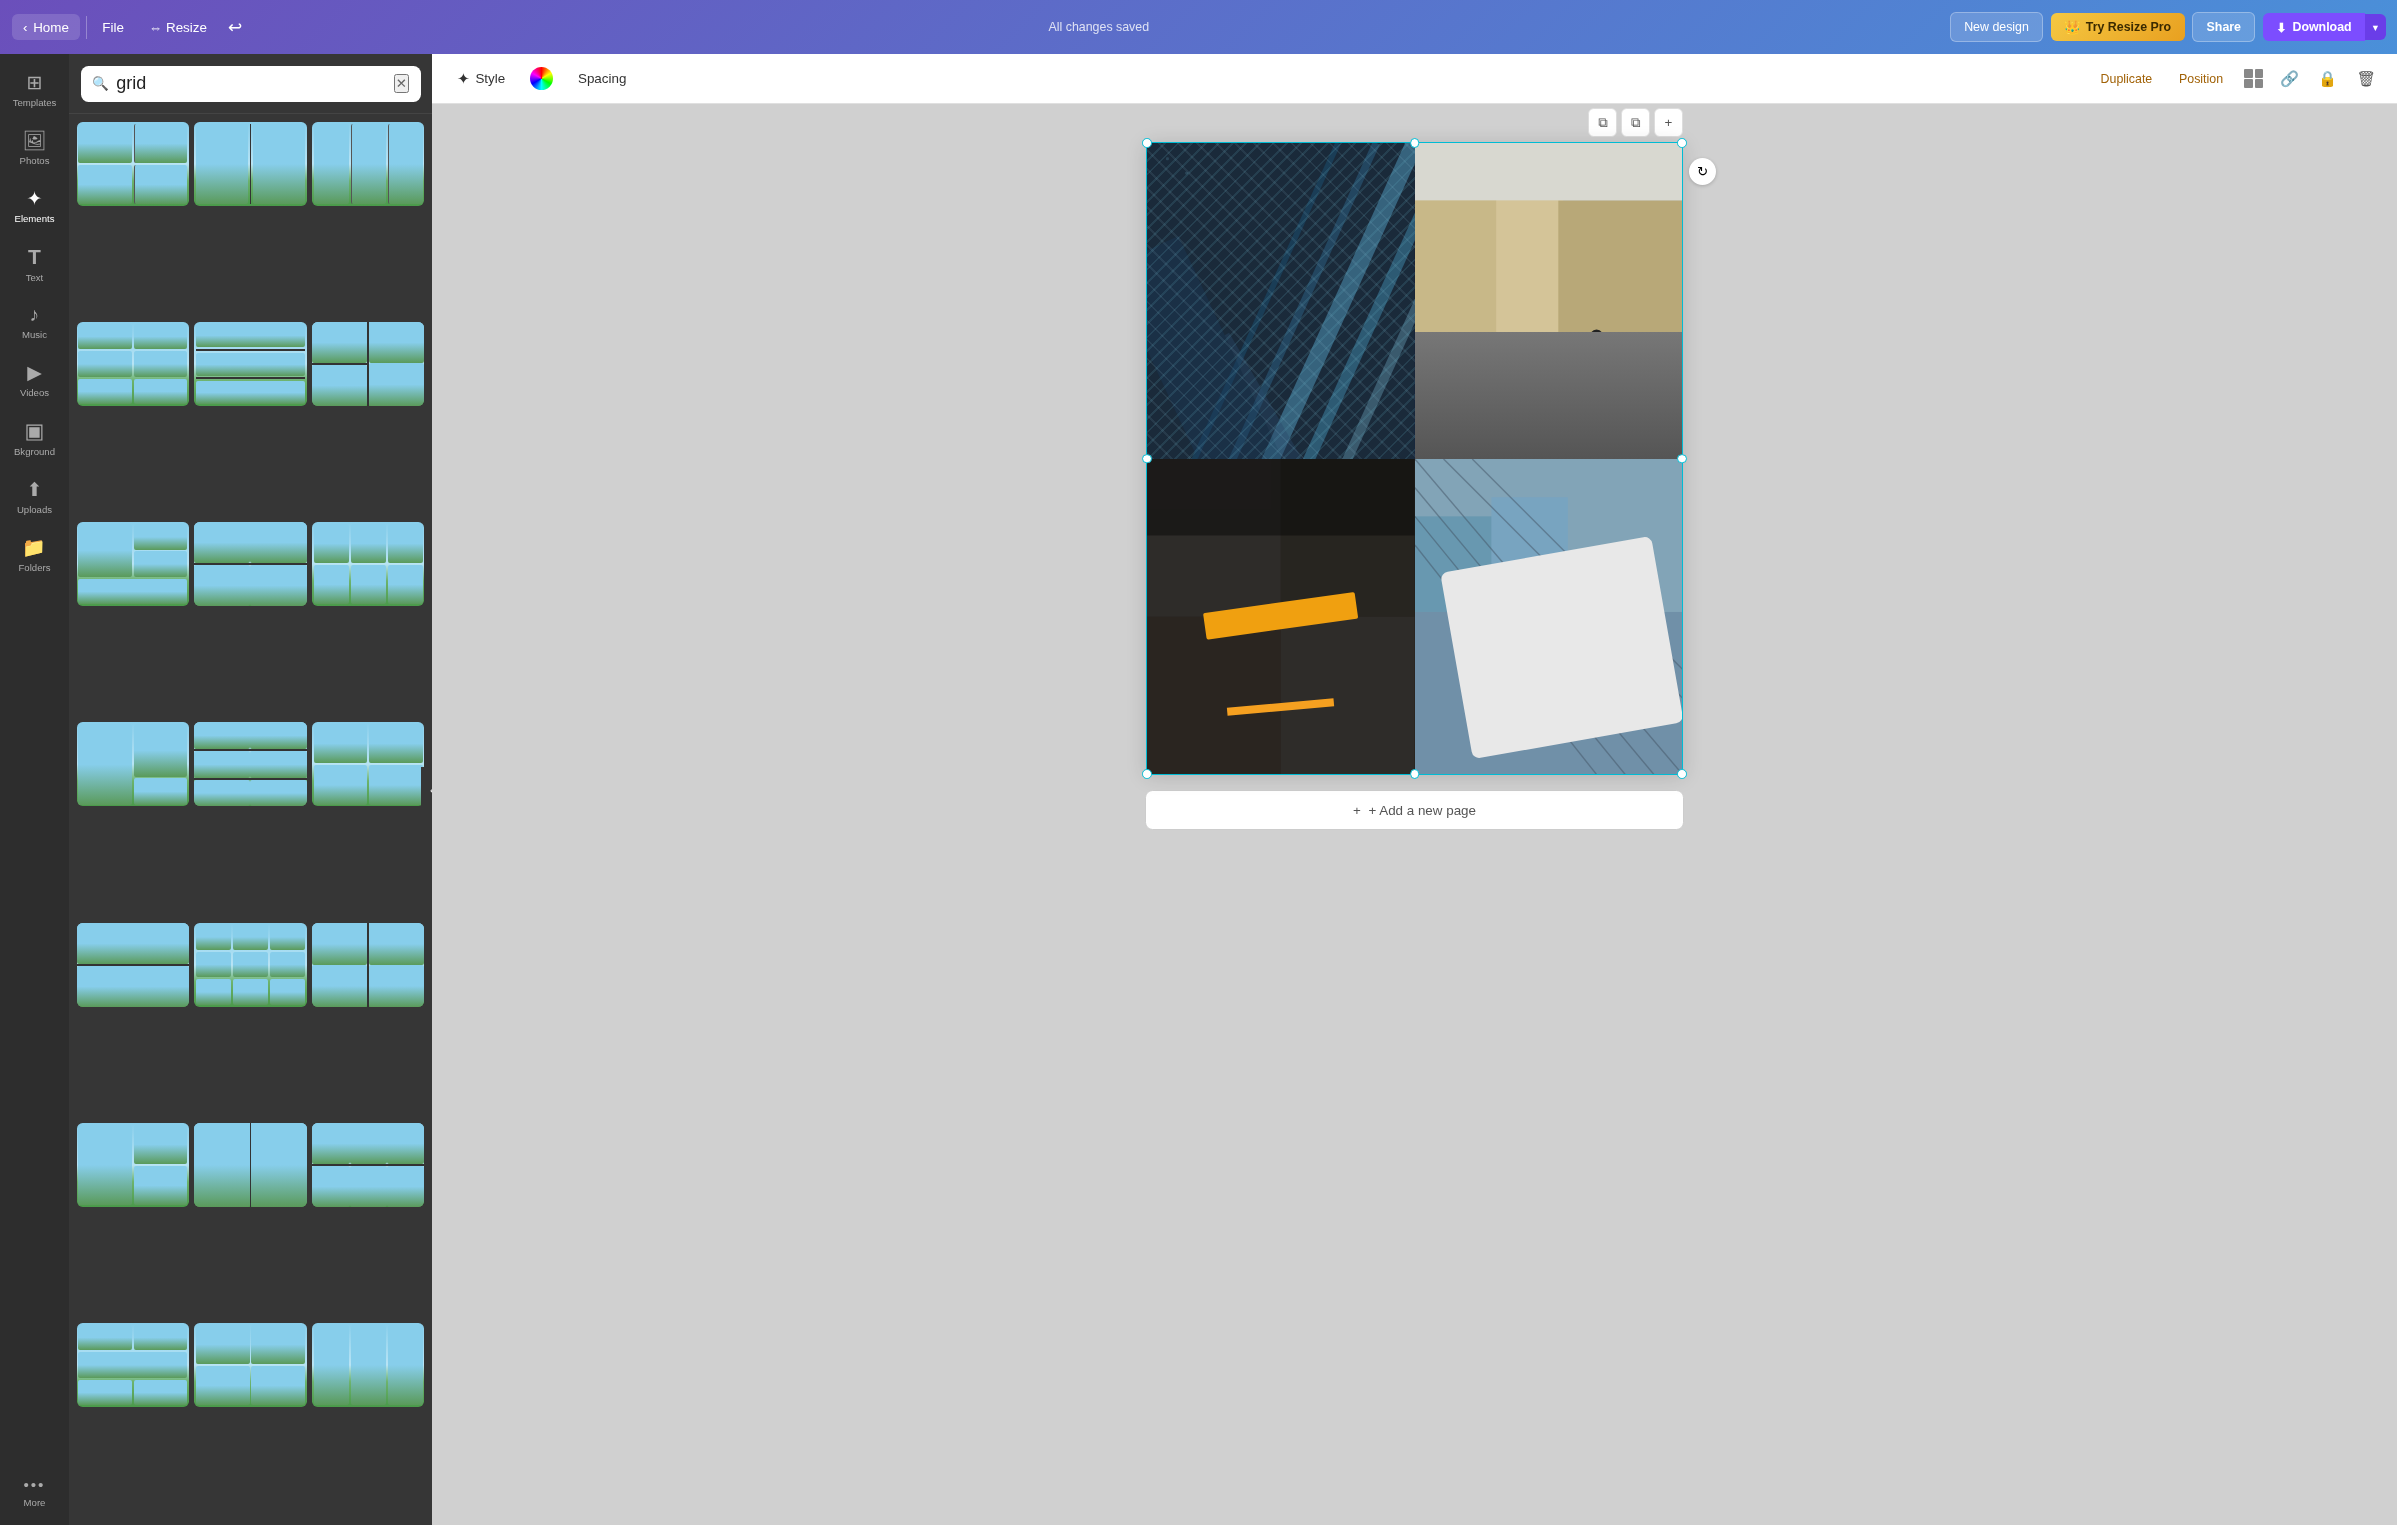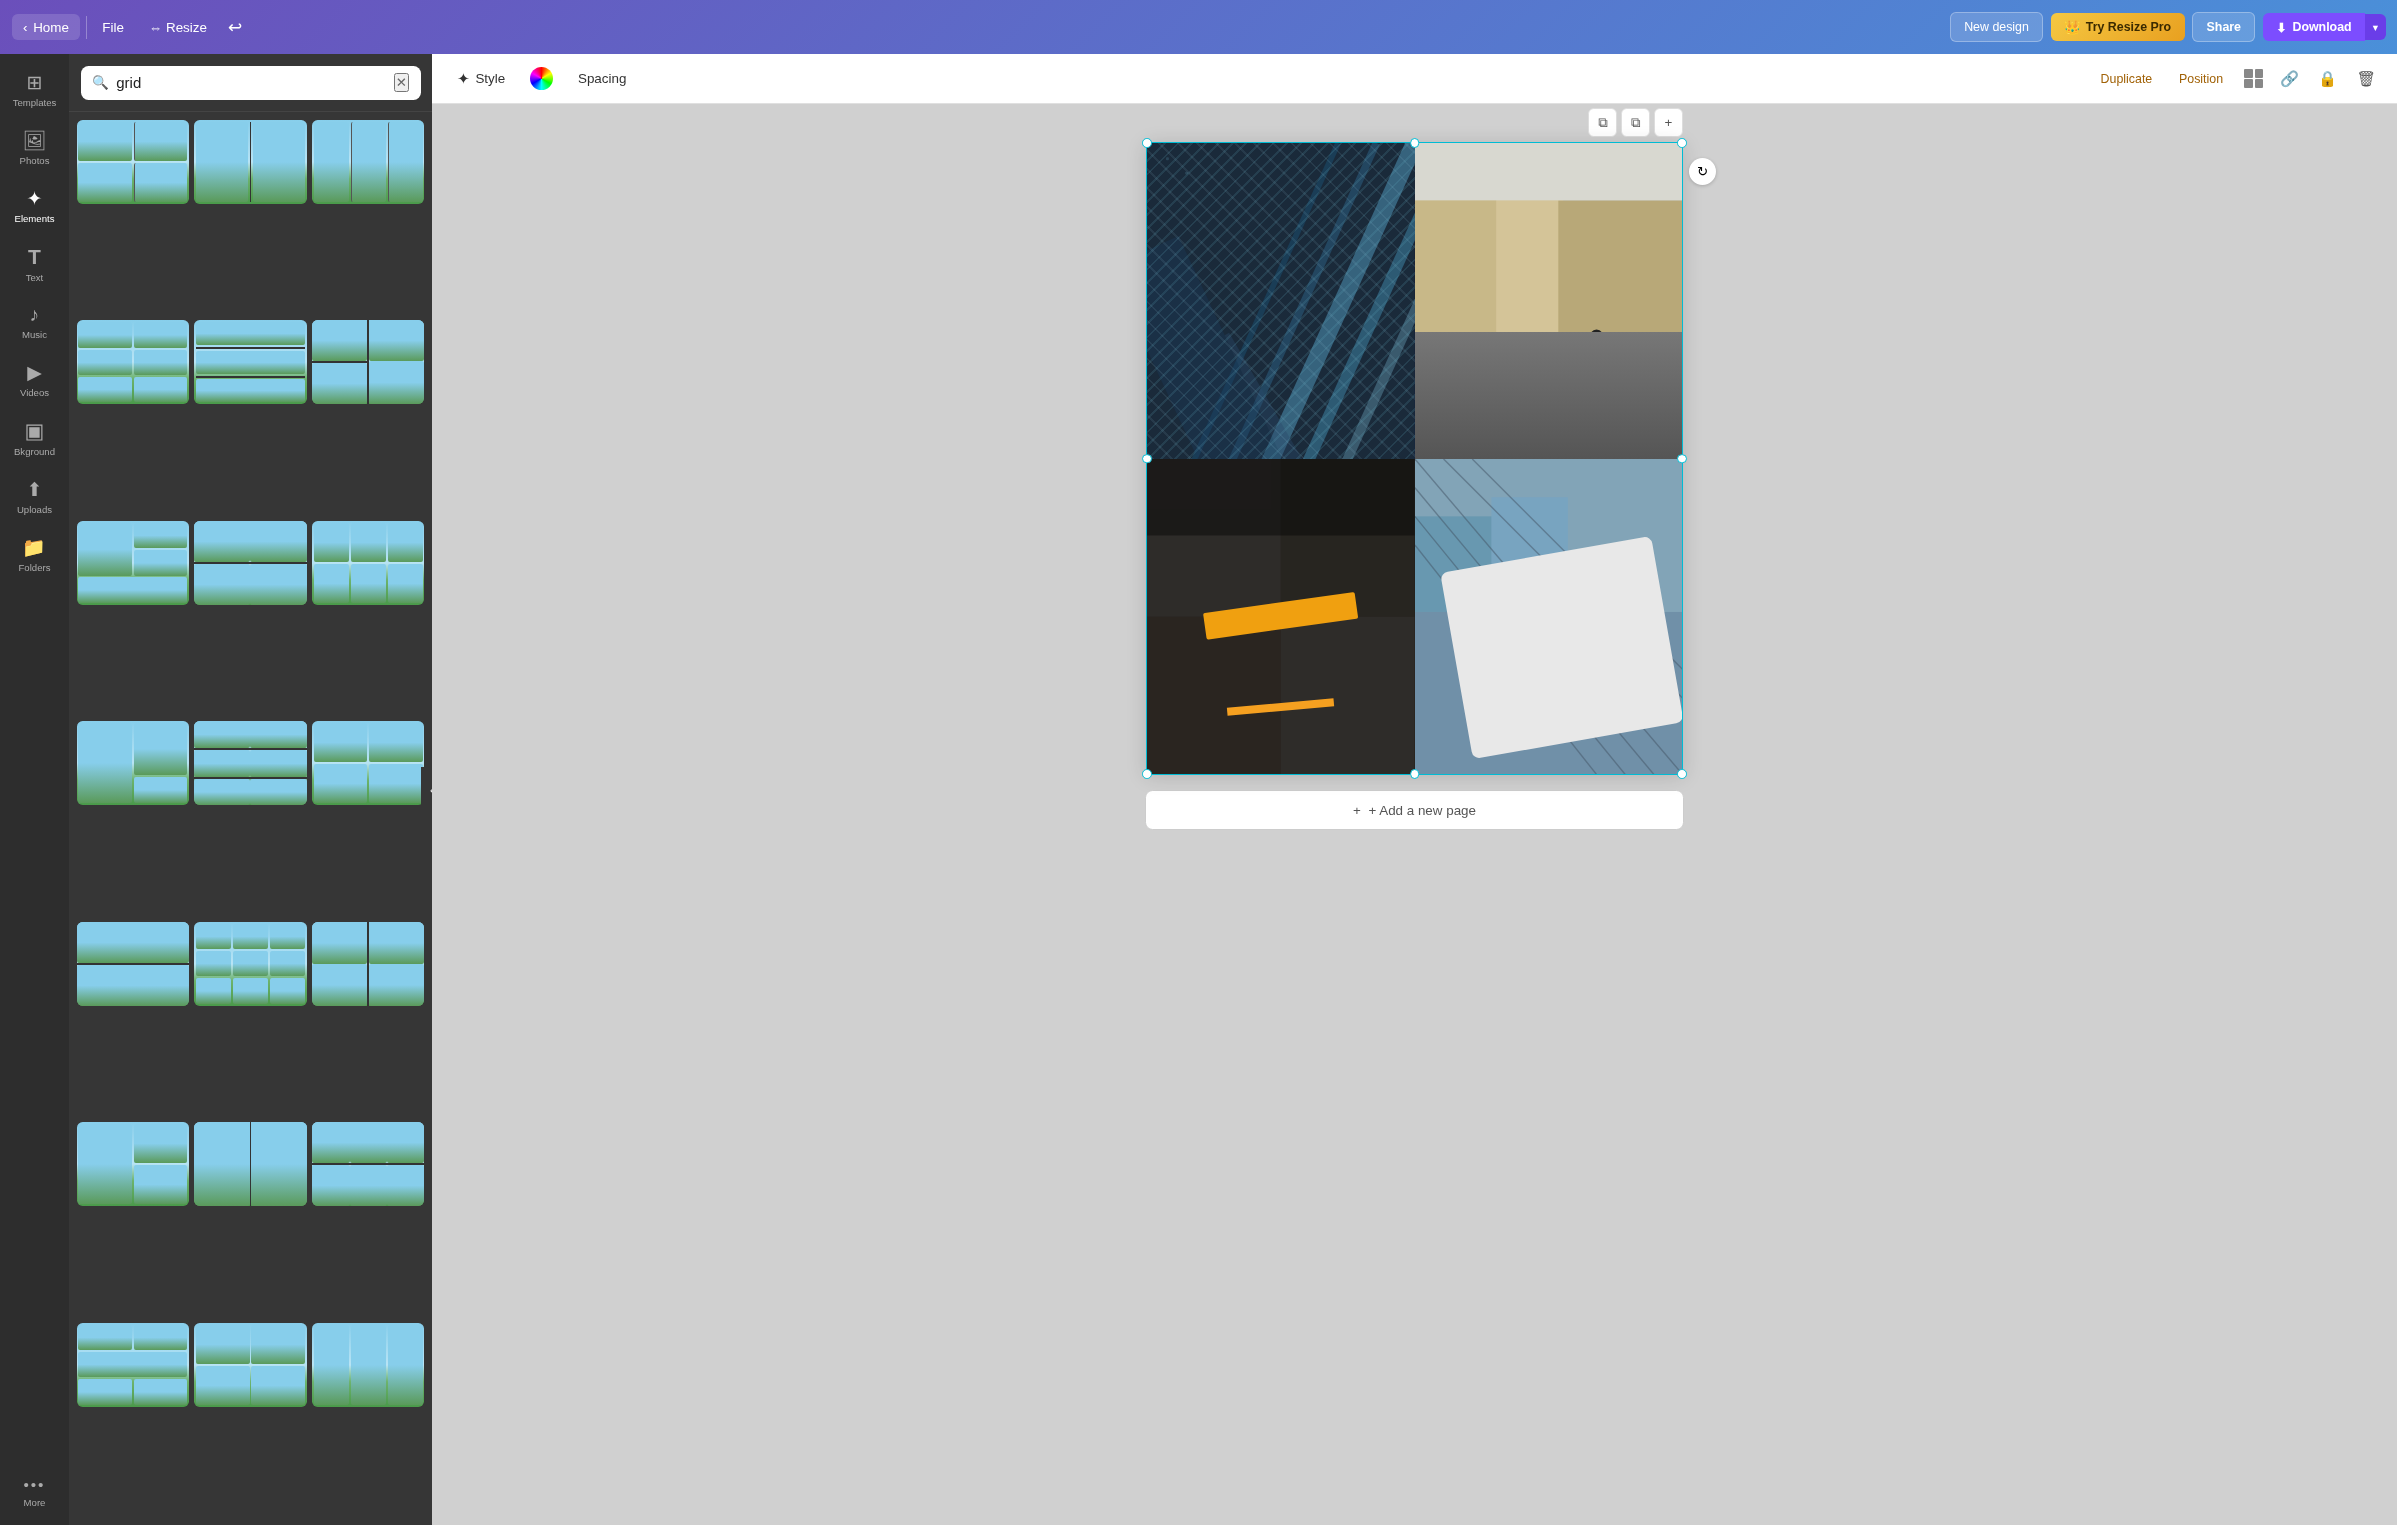--- a/index.html
+++ b/index.html
@@ -92,21 +92,21 @@
     }
     .search-box-wrap {
       padding: 11.5px; border-bottom: 1px solid #444;
     }
     .search-box {
       display: flex; align-items: center; background: #fff; border-radius: 7.6px;
       padding: 7.6px 11.5px; gap: 7.6px;
     }
     .search-icon { color: #666; font-size: 13.4px; }
     .search-input {
-      border: none; outline: none; font-size: 15px; flex: 1; color: #222;
+      border: none; outline: none; font-size: 18px; flex: 1; color: #222;
       background: transparent;
     }
     .search-clear { color: #666; cursor: pointer; font-size: 13.4px; }
     .grid-results {
       flex: 1; overflow-y: auto; padding: 7.6px;
       display: grid; grid-template-columns: repeat(3, 1fr); gap: 5.7px;
     }
     .grid-results::-webkit-scrollbar { width: 3.8px; }
     .grid-results::-webkit-scrollbar-track { background: #363636; }
     .grid-results::-webkit-scrollbar-thumb { background: #555; border-radius: 1.9px; }
@@ -312,20 +312,21 @@
     <div class="topbar-divider"></div>
     <button class="file-btn">
       <span>File</span>
     </button>
     <button class="resize-btn">
       <span>⇔</span>
       <span>Resize</span>
     </button>
     <button class="undo-btn">↩</button>
   </div>
+  <span class="saved-text">All changes saved</span>
   <div class="topbar-right">
     <button class="new-design-btn">
       <span>New design</span>
     </button>
     <button class="try-pro-btn">
       <span class="crown">👑</span>
       <span>Try Resize Pro</span>
     </button>
     <button class="share-btn">
       <span>Share</span>

